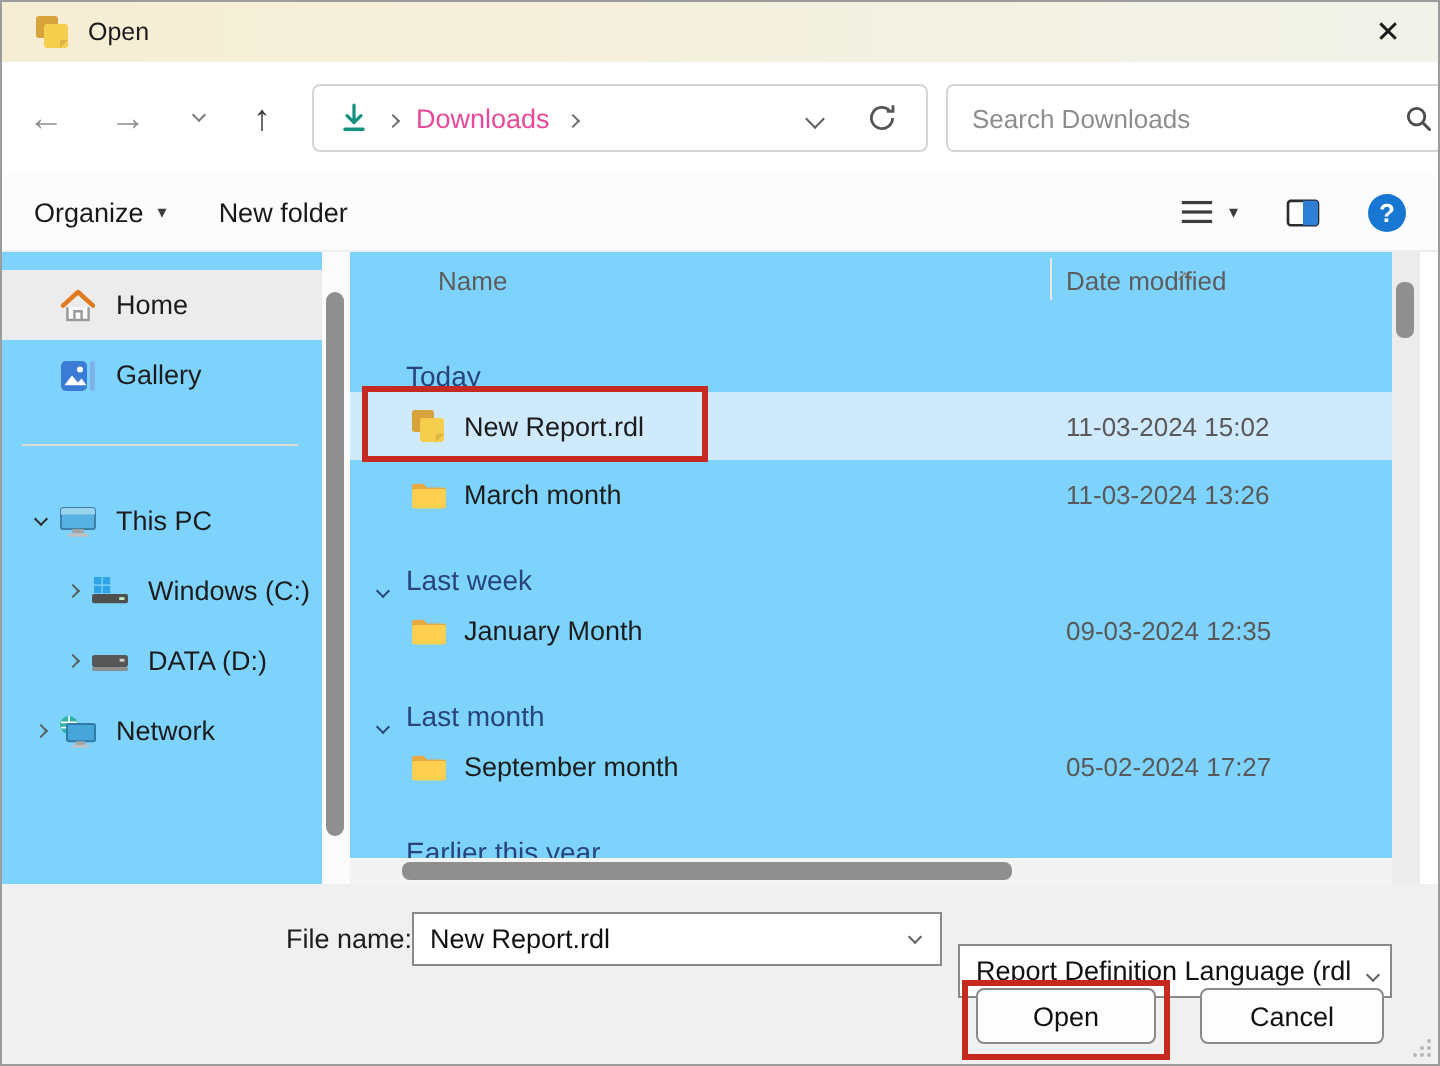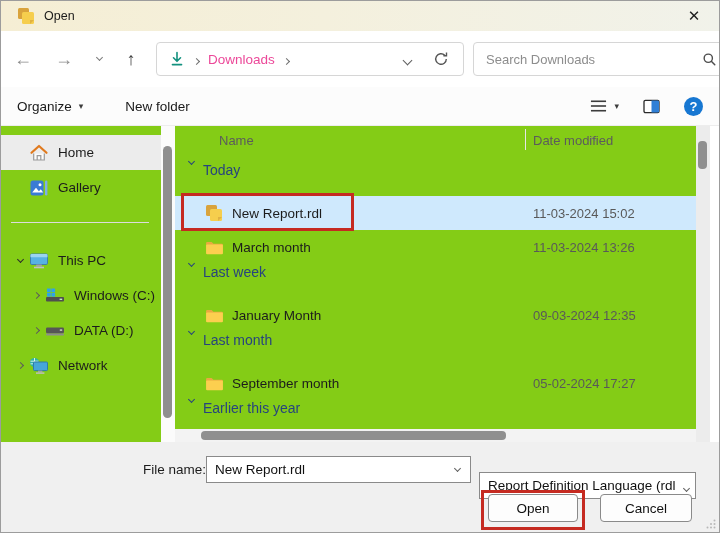--- a/index.html
+++ b/index.html
@@ -44,28 +44,28 @@
     display:flex; align-items:center; padding:0 10px 0 12px;
   }
   .searchbox input{ border:none; outline:none; flex:1; font-size:13px; color:#333;
     font-family:"Liberation Sans","DejaVu Sans",sans-serif; background:transparent; }
   .searchbox input::placeholder{ color:#8d8d8d; }
 
   
   .toolbar{ height:39px; flex:0 0 39px; background:#fcfcfc; border-bottom:1px solid #ededed;
     display:flex; align-items:center; padding:0 16px; }
   .tool-item{ font-size:13.5px; color:#191919; display:flex; align-items:center; gap:7px; }
-  .tool-organize{ margin-right:42px; }
+  .tool-organize{ margin-right:26px; }
   .tool-caret{ font-size:9px; color:#3c3c3c; }
   .toolbar-right{ margin-left:auto; display:flex; align-items:center; gap:24px; }
   .help-circle{ width:19px; height:19px; border-radius:50%; background:#1777d2; color:#fff;
     font-size:13px; font-weight:bold; display:flex; align-items:center; justify-content:center; }
 
   
-  .main{ flex:1; display:flex; background:#84cc16; overflow:hidden; }
+  .main{ flex:1; display:flex; background:#7dd3fc; overflow:hidden; }
 
   .sidebar{ width:160px; flex:0 0 160px; padding-top:9px; overflow:hidden; }
   .side-item{ height:35px; display:flex; align-items:center; padding-left:10px; white-space:nowrap; overflow:hidden; }
   .side-item.selected{ background:#ececec; }
   .side-item .expander{ width:18px; flex:0 0 18px; display:flex; align-items:center; justify-content:center; color:#5c5c5c; }
   .side-item .s-icon{ width:21px; flex:0 0 21px; display:inline-flex; margin-right:8px; }
   .side-item .s-label{ font-size:13.5px; color:#1c1c1c; }
   .side-item.indent{ padding-left:26px; }
   .side-divider{ height:1px; background:#dcdcdc; margin:17px 12px 20px 10px; }
 
@@ -73,21 +73,21 @@
   .side-scroll .thumb{ position:absolute; left:2px; top:20px; width:9px; height:272px; background:#8f8f8f; border-radius:5px; }
 
   .filelist{ flex:1; position:relative; overflow:hidden; }
   .list-header{ height:27px; position:relative; }
   .col-name{ position:absolute; left:44px; top:7px; font-size:13px; color:#5c5c5c; }
   .col-date{ position:absolute; left:358px; top:7px; font-size:13px; color:#5c5c5c; }
   .col-divider{ position:absolute; left:350px; top:3px; height:21px; width:1px; background:#e6e6e6; }
   .sort-chev{ position:absolute; left:415px; top:3px; color:#8a8a8a; }
 
   .rows{ padding-top:9px; height:278px; overflow:hidden; }
-  .group-row{ height:34px; display:flex; align-items:flex-start; padding-left:14px; gap:9px; }
+  .group-row{ height:34px; display:flex; align-items:flex-end; padding-left:14px; gap:9px; }
   .group-row .g-label{ font-size:14px; color:#27447e; }
   .group-row .chev{ color:#27447e; }
   .file-row{ height:34px; position:relative; display:flex; align-items:center; }
   .file-row.selected{ background:#cfe9fd; }
   .file-row .f-icon{ margin-left:30px; width:19px; flex:0 0 19px; display:inline-flex; }
   .file-row .f-name{ margin-left:8px; font-size:13.5px; color:#1c1c1c; }
   .file-row .f-date{ position:absolute; left:358px; font-size:13px; color:#595959; }
 
   .h-scroll{ position:absolute; left:0; right:0; bottom:0; height:13px; background:#f3f3f3; }
   .h-scroll .thumb{ position:absolute; left:26px; top:2px; width:305px; height:9px; background:#8f8f8f; border-radius:4px; }

